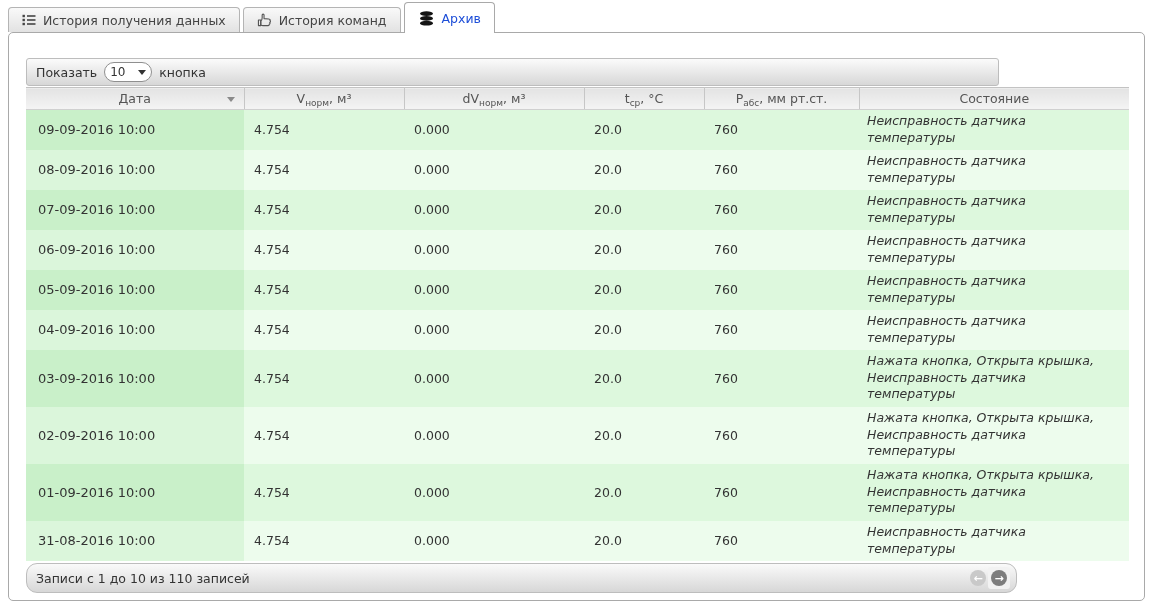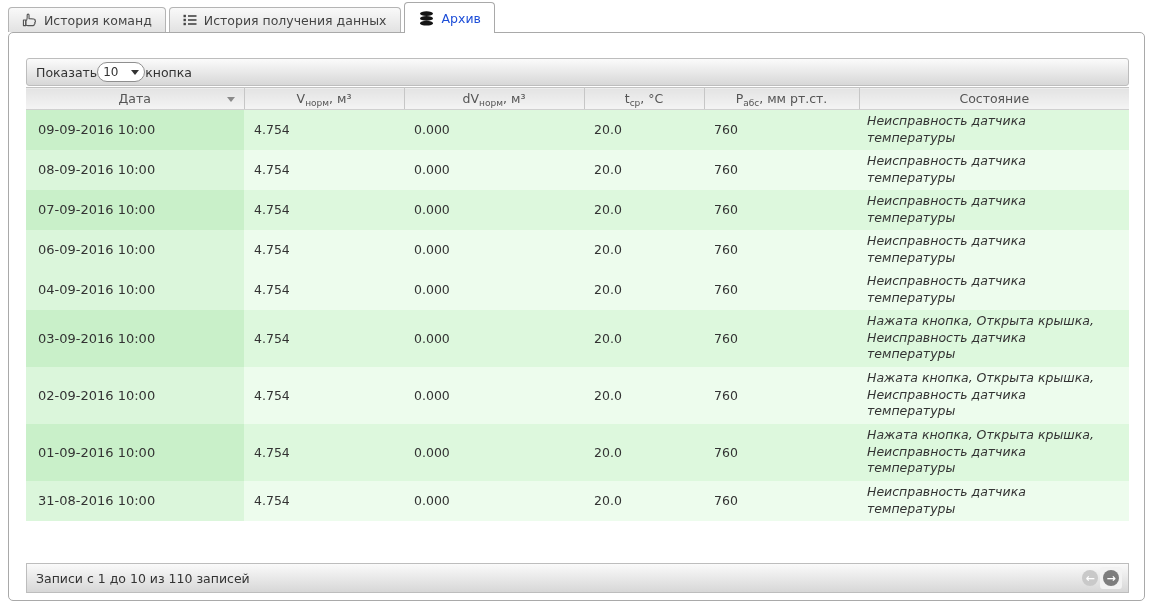--- a/index.html
+++ b/index.html
@@ -40,24 +40,24 @@
     width: 1137px; height: 569px;
     background: #fff;
     border: 1px solid #a9a9a9;
     border-radius: 5px;
     z-index: 1;
   }
 
   
   .toolbar {
     position: absolute; left: 17px; top: 25px;
-    width: 1103px; height: 28px;
+    width: 973px; height: 28px;
     background: linear-gradient(#fbfbfb, #d7d7d7);
     border: 1px solid #bdbdbd; border-radius: 3px;
-    display: flex; align-items: center; 
+    display: flex; align-items: center; gap: 7px;
     padding: 0 9px; font-size: 12.5px; color: #333;
   }
   .page-size-select {
     display: flex; align-items: center; justify-content: space-between;
     width: 48px; height: 20px; padding: 0 5px;
     background: #fff; border: 1px solid #8f8f8f; border-radius: 10px;
     font-size: 12px; cursor: pointer;
   }
   .caret {
     width: 0; height: 0; margin-left: 4px;
@@ -102,69 +102,69 @@
   tbody td.date-cell { padding-left: 12px; font-size: 13px; }
   tbody td.status-cell { padding-left: 8px; white-space: pre-line; line-height: 16.5px; font-size: 12.5px; font-style: italic; }
   tbody tr.odd  td { background: var(--row-odd, #ddf8dd); }
   tbody tr.even td { background: var(--row-even, #edfced); }
   tbody tr.odd  td.date-cell { background: var(--date-odd, #c9f0c9); }
   tbody tr.even td.date-cell { background: var(--date-even, #dbf6db); }
 
   
   .footer-bar {
     position: absolute; left: 17px; top: 530px;
-    width: 1103px; height: 30px;
+    width: 991px; height: 30px;
     background: linear-gradient(#fafafa, #d7d7d7);
-    border: 1px solid #bdbdbd; border-radius: 0;
+    border: 1px solid #bdbdbd; border-radius: 11px;
     display: flex; align-items: center; justify-content: space-between;
     padding: 0 6px 0 9px; font-size: 12.5px; color: #333;
   }
   .paginate { display: flex; align-items: center; gap: 2px; }
   .pg-btn {
     width: 16px; height: 16px; border-radius: 50%;
     display: flex; align-items: center; justify-content: center;
     color: #fff; font-size: 11px; line-height: 1; cursor: pointer;
     font-weight: bold;
   }
   .pg-btn.disabled { background: #c9c9c9; cursor: default; }
   .pg-btn.enabled { background: #7d7d7d; }
   .pg-next-wrap { background: #f2f2f2; border-radius: 3px; padding: 3px; display: flex; }
 </style>
 </head>
 <body>
 
 <div id="app">
 
   <div class="tabs">
-    <div class="tab">
-      <span class="ticon">
-        <svg width="15" height="14" viewBox="0 0 16 15" fill="none" stroke="#555" stroke-width="1.2" stroke-linejoin="round">
-          <path d="M1.5 13.5 L1.5 7.5 L4 7.5 L4 13.5 Z"></path>
-          <path d="M4 8.5 C5 8 5.5 6.5 5.5 5 L5.5 2.2 C5.5 0.8 7.5 0.8 7.5 2.2 L7.5 6 L12.5 6.5 C14.5 6.8 14.5 8 13.8 8.3 C14.8 8.8 14.5 10 13.6 10.2 C14.3 10.9 13.8 11.9 13 12 C13.4 12.8 12.8 13.5 11.8 13.5 L6.5 13.5 C5.5 13.5 4.6 13.2 4 12.8 Z"></path>
-        </svg>
-      </span>
-      <span>История команд</span>
-    </div>
     <div class="tab">
       <span class="ticon">
         <svg width="14" height="14" viewBox="0 0 14 14">
           <g stroke="#444" stroke-width="1.6">
               <line x1="5" y1="3" x2="13.5" y2="3"></line>
               <line x1="5" y1="7" x2="13.5" y2="7"></line>
               <line x1="5" y1="11" x2="13.5" y2="11"></line>
             </g>
           <g fill="#444">
               <rect x="0.5" y="1.8" width="2.4" height="2.4"></rect>
               <rect x="0.5" y="5.8" width="2.4" height="2.4"></rect>
               <rect x="0.5" y="9.8" width="2.4" height="2.4"></rect>
             </g>
         </svg>
       </span>
       <span>История получения данных</span>
     </div>
+    <div class="tab">
+      <span class="ticon">
+        <svg width="15" height="14" viewBox="0 0 16 15" fill="none" stroke="#555" stroke-width="1.2" stroke-linejoin="round">
+          <path d="M1.5 13.5 L1.5 7.5 L4 7.5 L4 13.5 Z"></path>
+          <path d="M4 8.5 C5 8 5.5 6.5 5.5 5 L5.5 2.2 C5.5 0.8 7.5 0.8 7.5 2.2 L7.5 6 L12.5 6.5 C14.5 6.8 14.5 8 13.8 8.3 C14.8 8.8 14.5 10 13.6 10.2 C14.3 10.9 13.8 11.9 13 12 C13.4 12.8 12.8 13.5 11.8 13.5 L6.5 13.5 C5.5 13.5 4.6 13.2 4 12.8 Z"></path>
+        </svg>
+      </span>
+      <span>История команд</span>
+    </div>
     <div class="tab active">
       <span class="ticon">
         <svg width="17" height="15" viewBox="0 0 17 15" fill="#141414">
           <ellipse cx="8.5" cy="2.6" rx="6.5" ry="2.4"></ellipse>
           <ellipse cx="8.5" cy="7.4" rx="6.5" ry="2.4"></ellipse>
           <ellipse cx="8.5" cy="12.2" rx="6.5" ry="2.4"></ellipse>
         </svg>
       </span>
       <span>Архив</span>
     </div>
@@ -236,20 +236,29 @@
             <td class="date-cell">07-09-2016 10:00</td>
             <td>4.754</td>
             <td>0.000</td>
             <td>20.0</td>
             <td>760</td>
             <td class="status-cell">Неисправность датчика
 температуры</td>
           </tr>
           <tr class="even">
             <td class="date-cell">06-09-2016 10:00</td>
+            <td>4.754</td>
+            <td>0.000</td>
+            <td>20.0</td>
+            <td>760</td>
+            <td class="status-cell">Неисправность датчика
+температуры</td>
+          </tr>
+          <tr class="odd">
+            <td class="date-cell">05-09-2016 10:00</td>
             <td>4.754</td>
             <td>0.000</td>
             <td>20.0</td>
             <td>760</td>
             <td class="status-cell">Неисправность датчика
 температуры</td>
           </tr>
           <tr class="even">
             <td class="date-cell">04-09-2016 10:00</td>
             <td>4.754</td>

